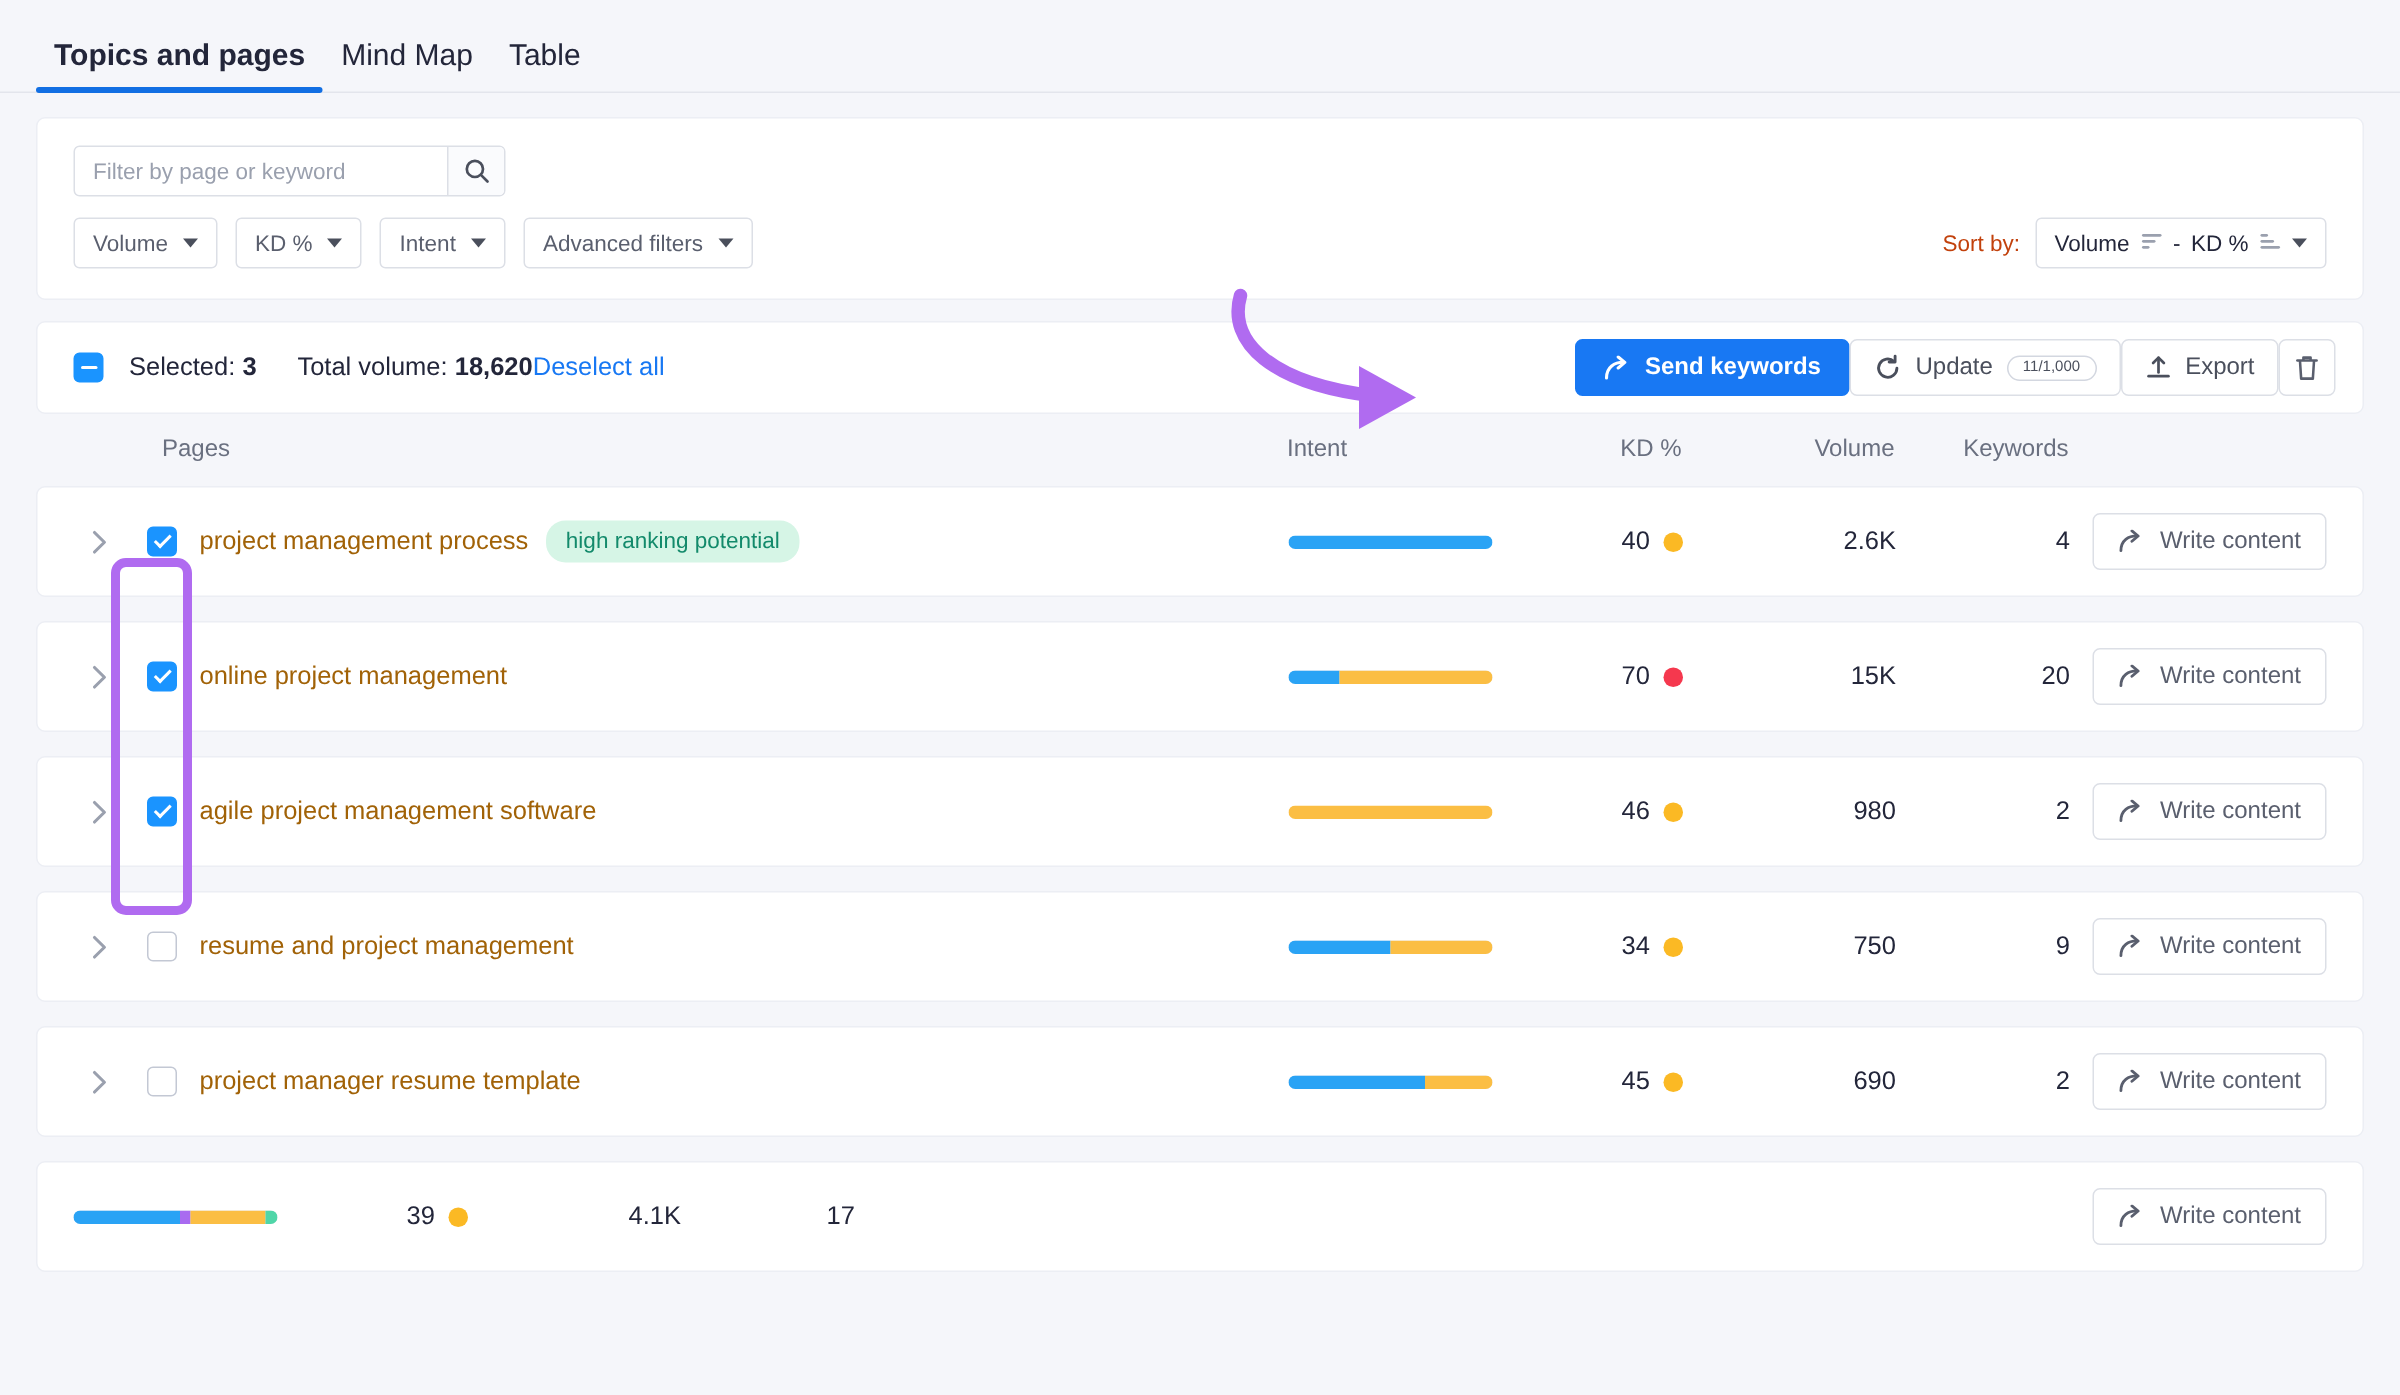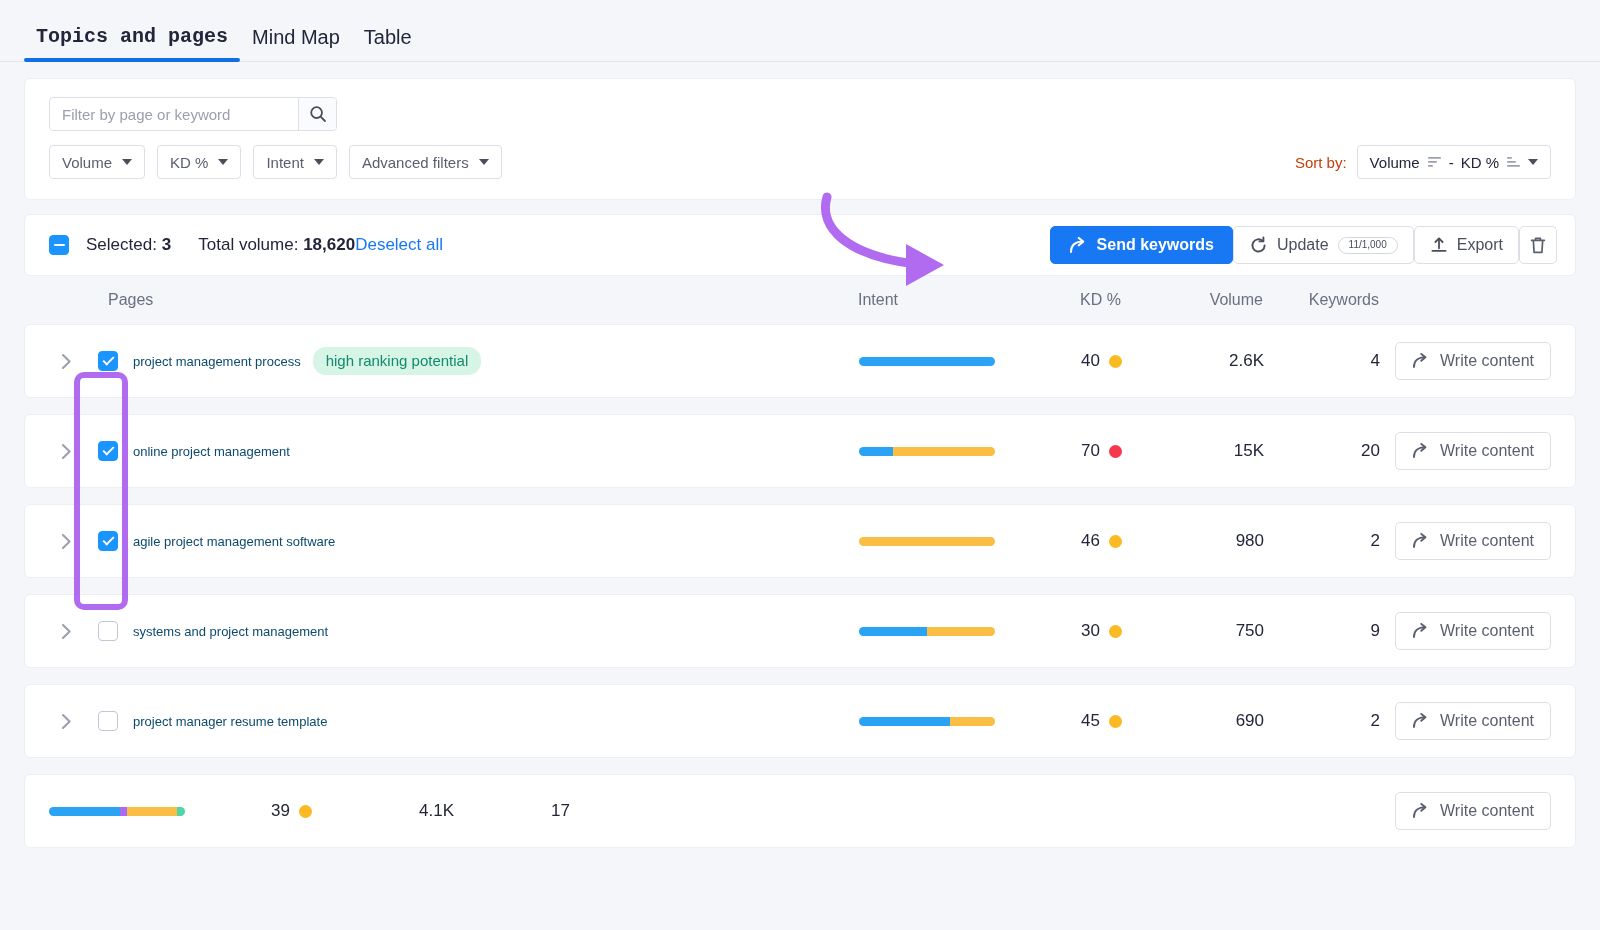--- a/index.html
+++ b/index.html
@@ -23,21 +23,21 @@
   }
   .tab {
     font-size: 20px;
     line-height: 1;
     padding: 0 12px 14px 12px;
     color: #23263a;
     cursor: pointer;
     position: relative;
     white-space: nowrap;
   }
-  .tab.active { font-weight: bold; font-family: Liberation Mono, monospace; }
+  .tab.active { font-weight: bold; }
   .tab.active::after {
     content: "";
     position: absolute;
     left: 0; right: 0; bottom: -1px;
     height: 4px;
     background: #126fe3;
     border-radius: 2px;
   }
 
   
@@ -223,22 +223,22 @@
   }
   .row-pages { width: 810px; display: flex; align-items: center; }
   .chev {
     width: 34px;
     display: flex; align-items: center; justify-content: center;
     cursor: pointer;
     flex: 0 0 auto;
   }
   .row-cb-slot { width: 50px; display: flex; justify-content: center; flex: 0 0 auto; }
   .row-title {
-    font-size: 13px;
-    color: #0c4a6e;
+    font-size: 17px;
+    color: #a16207;
     white-space: nowrap;
   }
   .badge {
     margin-left: 12px;
     background: #d6f5e6;
     color: #138a6b;
     font-size: 15px;
     border-radius: 13px;
     padding: 5px 13px 6px 13px;
     white-space: nowrap;
@@ -554,33 +554,33 @@
         <div class="chev">
           <svg width="11" height="17" viewBox="0 0 11 17">
             <path d="M2 2 L8.6 8.5 L2 15" fill="none" stroke="#9aa0ae" stroke-width="2.1" stroke-linecap="round" stroke-linejoin="round"></path>
           </svg>
         </div>
         <div class="row-cb-slot">
           <div class="cb ">
             
           </div>
         </div>
-        <div class="row-title">systems and project management</div>
+        <div class="row-title">resume and project management</div>
 
       </div>
 
       <div class="col-intent">
         <div class="bar">
               <i style="width:50%;background:#2aa3f5"></i>
               <i style="width:50%;background:#fbbe44"></i>
             </div>
       </div>
 
       <div class="kdcell">
-        <span>30</span>
+        <span>34</span>
         <span class="dot" style="background:#fbb924"></span>
       </div>
 
       <div class="volcell">750</div>
       <div class="kwcell">9</div>
 
       <div class="actcell">
         <div class="write-btn">
           <svg width="18" height="16" viewBox="0 0 19 17">
             <path d="M2 15 C2 7.5 7.5 4.5 13.2 4.5" fill="none" stroke="#5a5f6e" stroke-width="2" stroke-linecap="round"></path>

